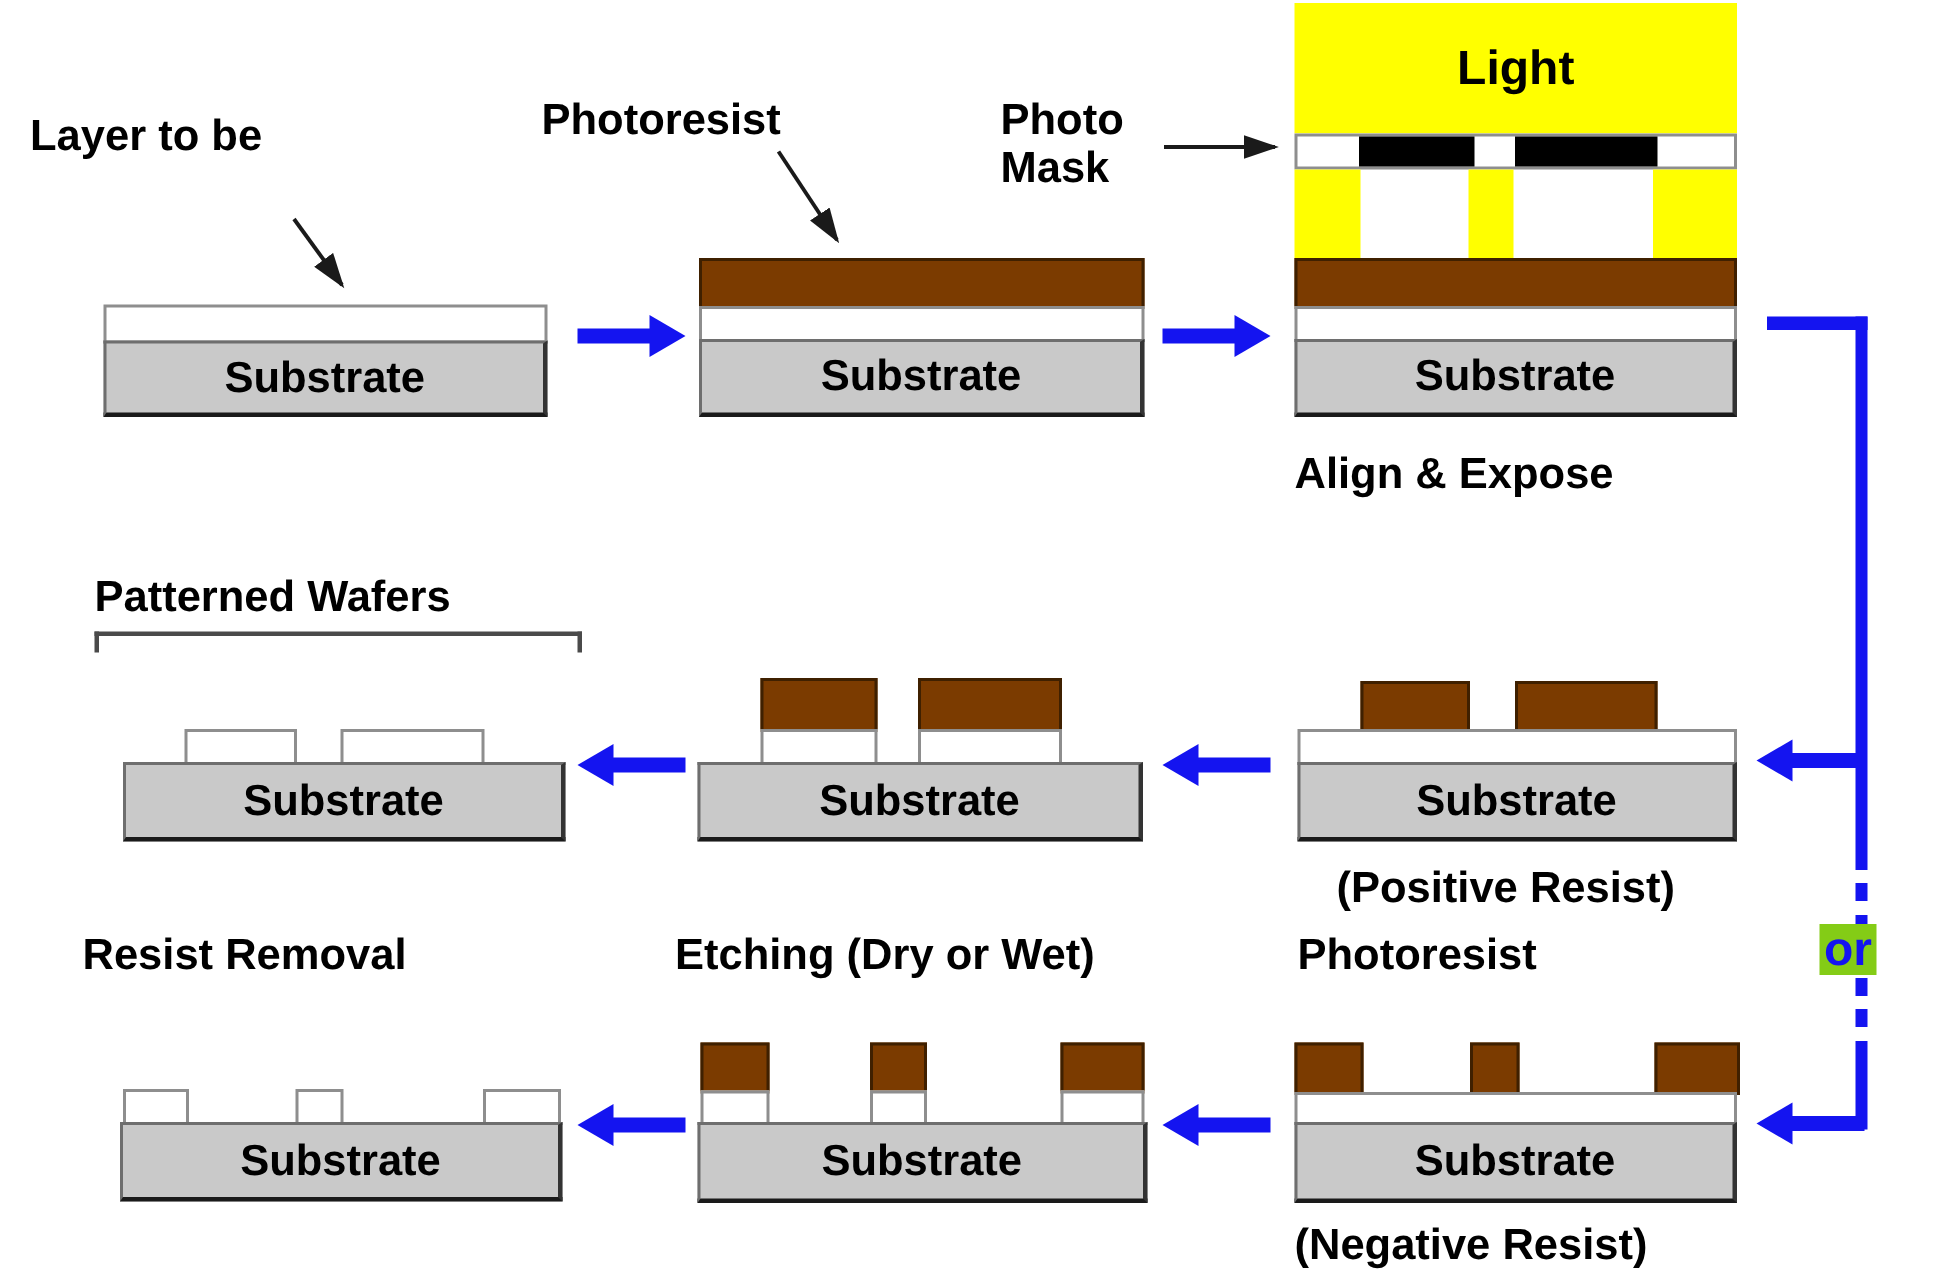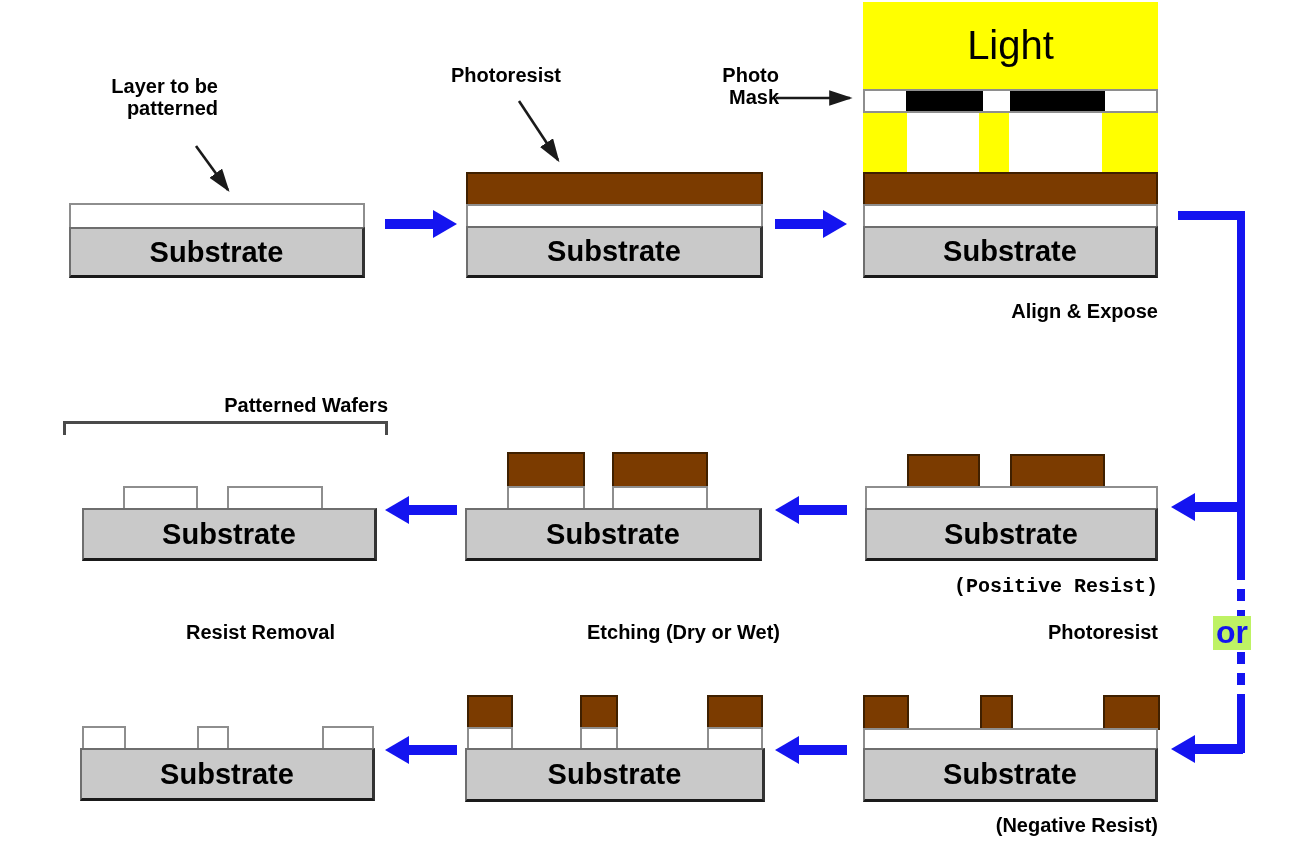--- a/index.html
+++ b/index.html
@@ -26,31 +26,31 @@
   }
   .mask-strip {
     position:absolute; box-sizing:border-box;
     background:#ffffff; border:2px solid #8e8e8e;
   }
   .mask-black { position:absolute; background:var(--c-mask,#000); }
   .beam { position:absolute; background:var(--c-yellow,#FFFF00); }
   .light-box {
     position:absolute; background:var(--c-yellow,#FFFF00);
     display:flex; align-items:center; justify-content:center;
-    font-weight:normal; font-size:40px; color:#000;
+    font-weight:bold; font-size:32px; color:#000;
   }
 
   
   .lbl {
-    position:absolute; font-weight:bold; font-size:20px; color:#000;
-    text-align:right; line-height:1.12; white-space:nowrap;
+    position:absolute; font-weight:bold; font-size:29px; color:#000;
+    text-align:left; line-height:1.12; white-space:nowrap;
   }
   .or-label {
     position:absolute; font-weight:bold; font-size:32px;
-    color:var(--c-blue,#1414F0); background:#bef264; padding:0 3px; line-height:1.05;
+    color:var(--c-blue,#1414F0); background:#84cc16; padding:0 3px; line-height:1.05;
   }
 
   
   .blue-arrow { position:absolute; width:72px; height:28px; }
   .blue-arrow .shaft { position:absolute; top:9px; height:10px; background:var(--c-blue,#1414F0); }
   .blue-arrow.right .shaft { left:0; width:49px; }
   .blue-arrow.left  .shaft { left:23px; width:49px; }
   .blue-arrow .head { position:absolute; width:0; height:0; top:0; }
   .blue-arrow.right .head {
     left:48px; border-top:14px solid transparent; border-bottom:14px solid transparent;
@@ -88,21 +88,20 @@
       </marker>
     </defs>
     <line x1="196" y1="146" x2="228" y2="190" stroke="#1a1a1a" stroke-width="2.6" marker-end="url(#ah)"></line>
     <line x1="519" y1="101" x2="558" y2="160" stroke="#1a1a1a" stroke-width="2.6" marker-end="url(#ah)"></line>
     <line x1="776" y1="98" x2="850" y2="98" stroke="#1a1a1a" stroke-width="2.6" marker-end="url(#ah)"></line>
   </svg>
 
   <div>
     <div class="lbl" style="left:20px; top:75px; width:198px;">
       <div>Layer to be</div>
-      <div>patterned</div>
     </div>
     <div class="white-layer" style="left:69px; top:203px; width:296px; height:26px;"></div>
     <div class="substrate" style="left:69px; top:227px; width:296px; height:51px;">Substrate</div>
   </div>
 
   <div class="blue-arrow right" style="left:385px; top:210px;">
     <div class="shaft"></div>
     <div class="head"></div>
   </div>
 
@@ -150,21 +149,21 @@
       <div class="head"></div>
     </div>
     <div class="or-label" style="left:1213px; top:616px;">or</div>
   </div>
 
   <div>
     <div class="brown-layer" style="left:907px; top:454px; width:73px; height:34px;"></div>
     <div class="brown-layer" style="left:1010px; top:454px; width:95px; height:34px;"></div>
     <div class="white-layer" style="left:865px; top:486px; width:293px; height:24px;"></div>
     <div class="substrate" style="left:865px; top:508px; width:293px; height:53px;">Substrate</div>
-    <div class="lbl" style="left:865px; top:576px; width:293px;font-family:Liberation Mono, monospace;">(Positive Resist)</div>
+    <div class="lbl" style="left:891px; top:576px; width:293px;">(Positive Resist)</div>
     <div class="lbl" style="left:865px; top:621px; width:293px;">Photoresist</div>
   </div>
 
   <div class="blue-arrow left" style="left:775px; top:496px;">
     <div class="shaft"></div>
     <div class="head"></div>
   </div>
 
   <div>
     <div class="brown-layer" style="left:507px; top:452px; width:78px; height:36px;"></div>
@@ -174,21 +173,21 @@
     <div class="substrate" style="left:465px; top:508px; width:297px; height:53px;">Substrate</div>
     <div class="lbl" style="left:450px; top:621px; width:330px;">Etching (Dry or Wet)</div>
   </div>
 
   <div class="blue-arrow left" style="left:385px; top:496px;">
     <div class="shaft"></div>
     <div class="head"></div>
   </div>
 
   <div>
-    <div class="lbl" style="left:63px; top:382px; width:325px;margin-top:12px;">Patterned Wafers</div>
+    <div class="lbl" style="left:63px; top:382px; width:325px;">Patterned Wafers</div>
     <div class="bracket" style="left:63px; top:421px; width:325px; height:14px;"></div>
     <div class="white-layer" style="left:123px; top:486px; width:75px; height:24px;"></div>
     <div class="white-layer" style="left:227px; top:486px; width:96px; height:24px;"></div>
     <div class="substrate" style="left:82px; top:508px; width:295px; height:53px;">Substrate</div>
     <div class="lbl" style="left:55px; top:621px; width:280px;">Resist Removal</div>
   </div>
 
   <div>
     <div class="brown-layer" style="left:863px; top:695px; width:46px; height:35px;"></div>
     <div class="brown-layer" style="left:980px; top:695px; width:33px; height:35px;"></div>

